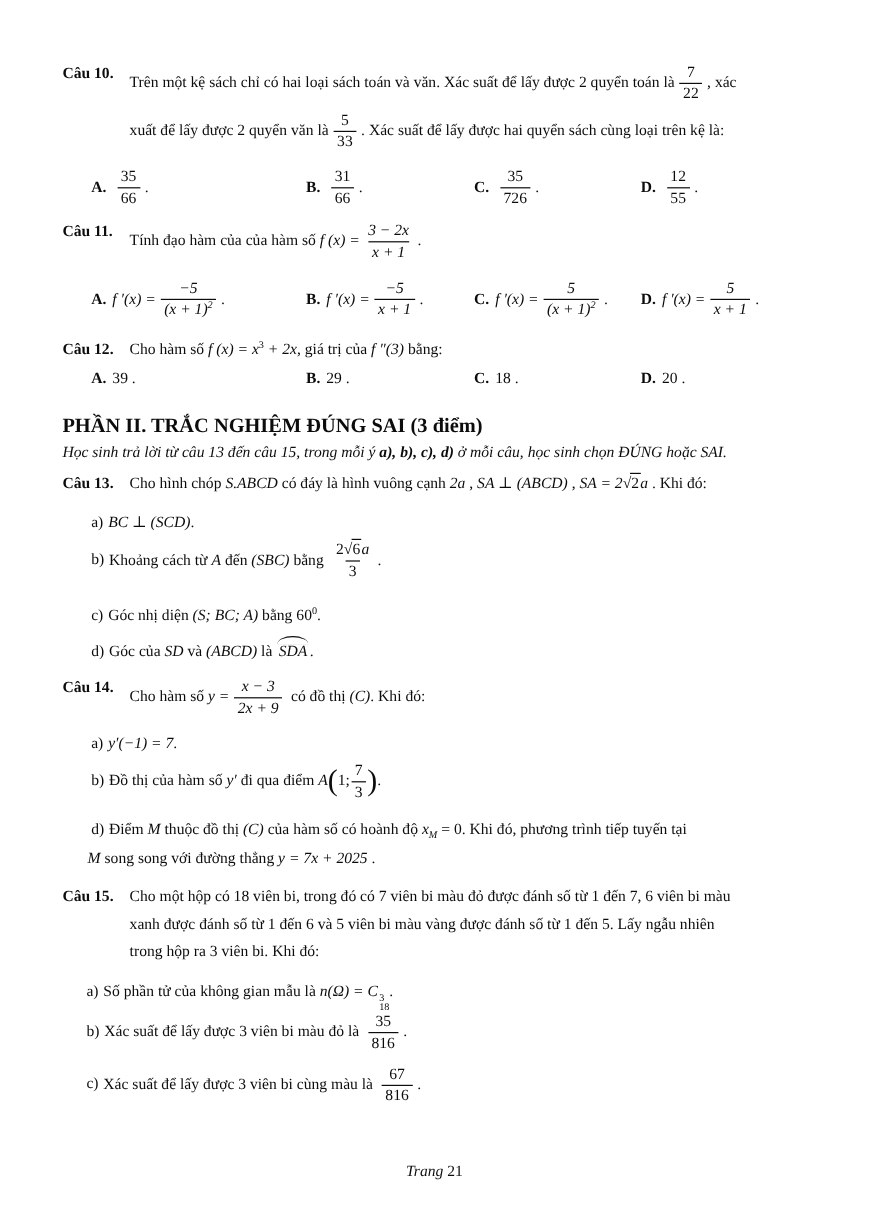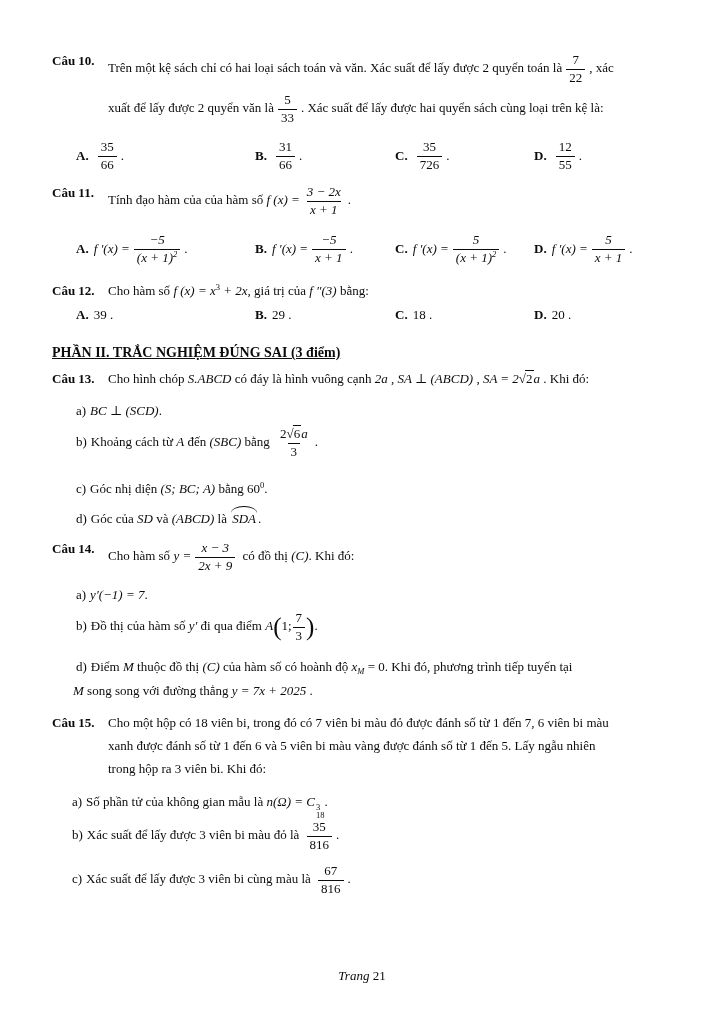--- a/index.html
+++ b/index.html
@@ -20,21 +20,21 @@
   .frac .num{display:block;padding:0 3px 1px 3px;}
   .frac .den{display:block;border-top:1px solid #0c0c0c;padding:1px 3px 0 3px;}
   .sqrtsign{font-style:normal;letter-spacing:-1px;}
   .radicand{border-top:1px solid #0c0c0c;padding:0 1px;}
   sup.s{font-size:8.5px;vertical-align:5px;line-height:0;}
   sub.s{font-size:8.5px;vertical-align:-3px;line-height:0;font-style:italic;}
   .supsub{display:inline-flex;flex-direction:column;align-items:flex-start;font-size:8.5px;line-height:8px;vertical-align:-4px;font-style:normal;margin-left:1px;}
   .optrow{display:grid;grid-template-columns:179px 140px 139px auto;margin-left:24px;align-items:center;}
   .opt{display:flex;align-items:center;white-space:nowrap;}
   .optlabel{font-weight:bold;margin-right:5px;}
-  .ptitle{font-weight:bold;font-size:14px;text-decoration:underline;}
+  .ptitle{font-weight:bold;font-size:17px;}
   .pnote{font-style:italic;}
   .bigparen{font-size:25px;font-weight:400;line-height:0;vertical-align:middle;font-style:normal;}
   .overarc{position:relative;font-style:italic;display:inline-block;padding:2px 2px 0 2px;}
   .overarc::before{content:"";position:absolute;left:1px;right:1px;top:-3px;height:6px;
     border-top:1.3px solid #0c0c0c;border-radius:50% 50% 0 0 / 100% 100% 0 0;}
   .footer{position:absolute;left:0;right:0;bottom:40px;text-align:center;font-size:13px;}
   .footer .w{font-style:italic;}
 </style>
 </head>
 <body>
@@ -167,20 +167,23 @@
           <span>18 .</span>
         </span>
       <span class="opt">
           <span class="optlabel">D.</span>
           <span>20 .</span>
         </span>
     </div>
   </section>
 
   <div class="row ptitle" style="height:20px;margin-top:20px">PHẦN II. TRẮC NGHIỆM ĐÚNG SAI (3 điểm)</div>
+  <div class="row pnote" style="height:20px;margin-top:4px">
+    <span class="body"><span>Học sinh trả lời từ câu 13 đến câu 15, trong mỗi ý </span><span class="bi">a), b), c), d)</span><span> ở mỗi câu, học sinh chọn ĐÚNG hoặc SAI.</span></span>
+  </div>
 
   <section>
     <div class="row" style="height:24px;margin-top:6px">
       <span class="qlabel">Câu 13.</span>
       <span class="body">
         <span>Cho hình chóp </span><span class="mi">S.ABCD</span><span> có đáy là hình vuông cạnh </span><span class="mi">2a</span><span> , </span><span class="mi">SA ⊥ (ABCD)</span><span> , </span><span class="mi">SA = 2</span><span class="sqrtsign">√</span><span class="radicand">2</span><span class="mi">a</span><span> . Khi đó:</span>
       </span>
     </div>
     <div class="row sub" style="height:20px;margin-top:8px">
       <span class="body"><span class="sublabel">a)</span><span class="mi">BC ⊥ (SCD)</span><span>.</span></span>

